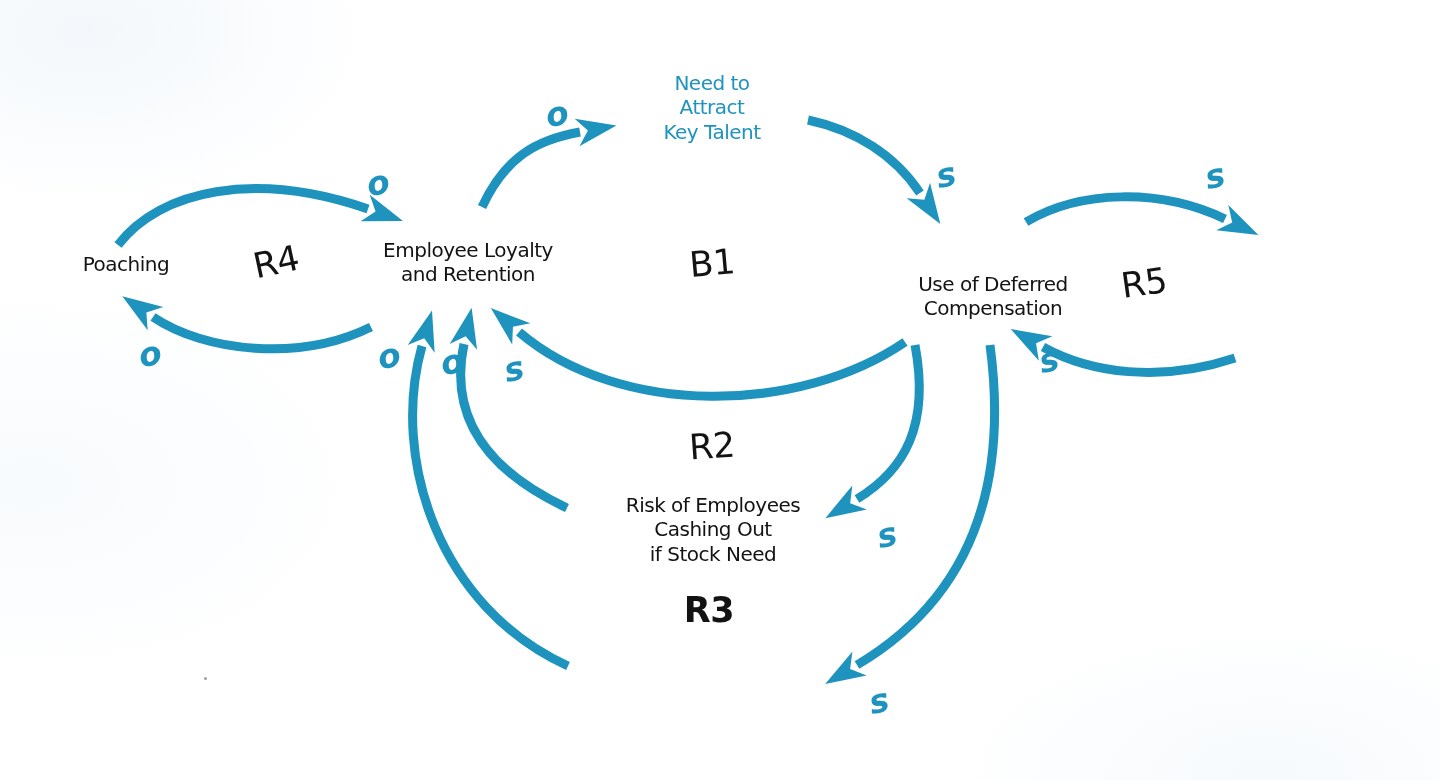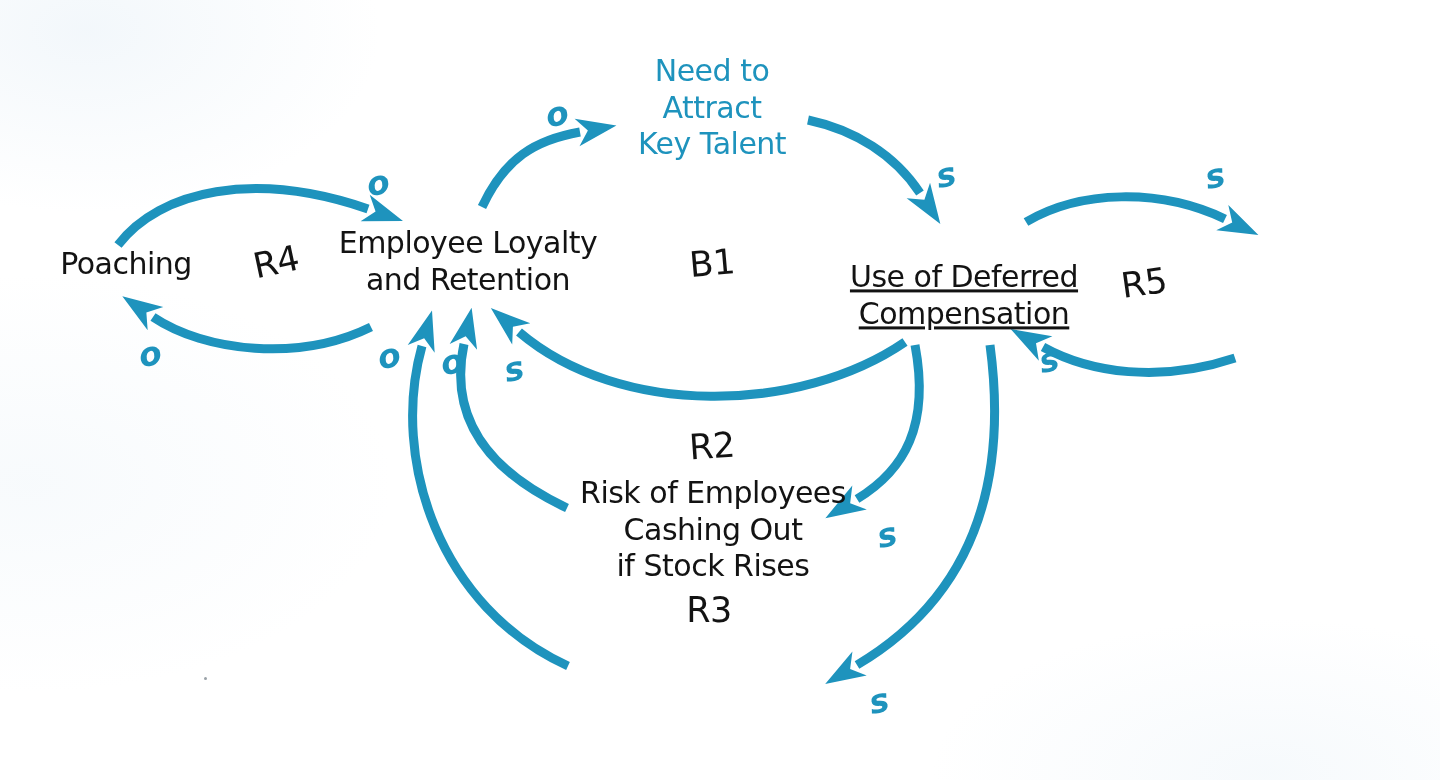--- a/index.html
+++ b/index.html
@@ -12,21 +12,21 @@
       radial-gradient(520px 300px at 2% 62%, rgba(220,234,244,.22), rgba(220,234,244,0) 70%),
       radial-gradient(480px 220px at 88% 99%, rgba(220,234,244,.25), rgba(220,234,244,0) 70%),
       #ffffff;
   }
   svg.wires { position:absolute; left:0; top:0; width:1440px; height:780px; }
   .arrow { fill:none; stroke:var(--accent); stroke-width:9; }
   .arrowhead { fill:var(--accent); }
   .lbl {
     position:absolute; transform:translate(-50%,-50%);
     text-align:center; color:var(--ink); white-space:pre-line;
-    font-size:30px; line-height:1.22; letter-spacing:-.5px;
+    font-size:20px; line-height:1.22; letter-spacing:-.5px;
   }
   .node-teal { color:var(--accent); }
   .loop {
     position:absolute; transform:translate(-50%,-50%);
     color:var(--ink); font-size:35px; letter-spacing:-.5px;
   }
   .pol {
     position:absolute; transform:translate(-50%,-50%) rotate(-12deg);
     color:var(--accent); font-size:33px; font-weight:bold; font-style:italic;
   }
@@ -55,30 +55,30 @@
     <path class="arrow" marker-end="url(#head)" d="M 990,345 C 1008,480 975,595 857,665"></path>
     <path class="arrow" marker-end="url(#head)" d="M 568,666 C 440,608 390,460 422,346"></path>
   </svg>
 
   <div class="lbl" style="left:126px; top:264px;">Poaching</div>
   <div class="lbl" style="left:468px; top:262px;">Employee Loyalty
 and Retention</div>
   <div class="lbl node-teal" style="left:712px; top:108px;">Need to
 Attract
 Key Talent</div>
-  <div class="lbl" style="left:964px; top:296px;text-decoration:underline;">Use of Deferred
+  <div class="lbl" style="left:993px; top:296px;">Use of Deferred
 Compensation</div>
   <div class="lbl" style="left:713px; top:530px;">Risk of Employees
 Cashing Out
-if Stock Rises</div>
+if Stock Need</div>
 
   <div class="loop" style="left:276px; top:262px; transform:translate(-50%,-50%) rotate(-12deg);">R4</div>
   <div class="loop" style="left:712px; top:263px; transform:translate(-50%,-50%) rotate(-5deg);">B1</div>
   <div class="loop" style="left:712px; top:446px; transform:translate(-50%,-50%) rotate(-4deg);">R2</div>
-  <div class="loop" style="left:709px; top:610px;">R3</div>
+  <div class="loop" style="left:709px; top:610px;font-weight:bold;">R3</div>
   <div class="loop" style="left:1144px; top:283px; transform:translate(-50%,-50%) rotate(-8deg);">R5</div>
 
   <div class="pol" style="left:378px; top:183px;">o</div>
   <div class="pol" style="left:150px; top:354px;">o</div>
   <div class="pol" style="left:557px; top:114px;">o</div>
   <div class="pol" style="left:946px; top:175px;">s</div>
   <div class="pol" style="left:1215px; top:176px;">s</div>
   <div class="pol" style="left:1049px; top:360px;">s</div>
   <div class="pol" style="left:514px; top:369px;">s</div>
   <div class="pol" style="left:389px; top:356px;">o</div>

